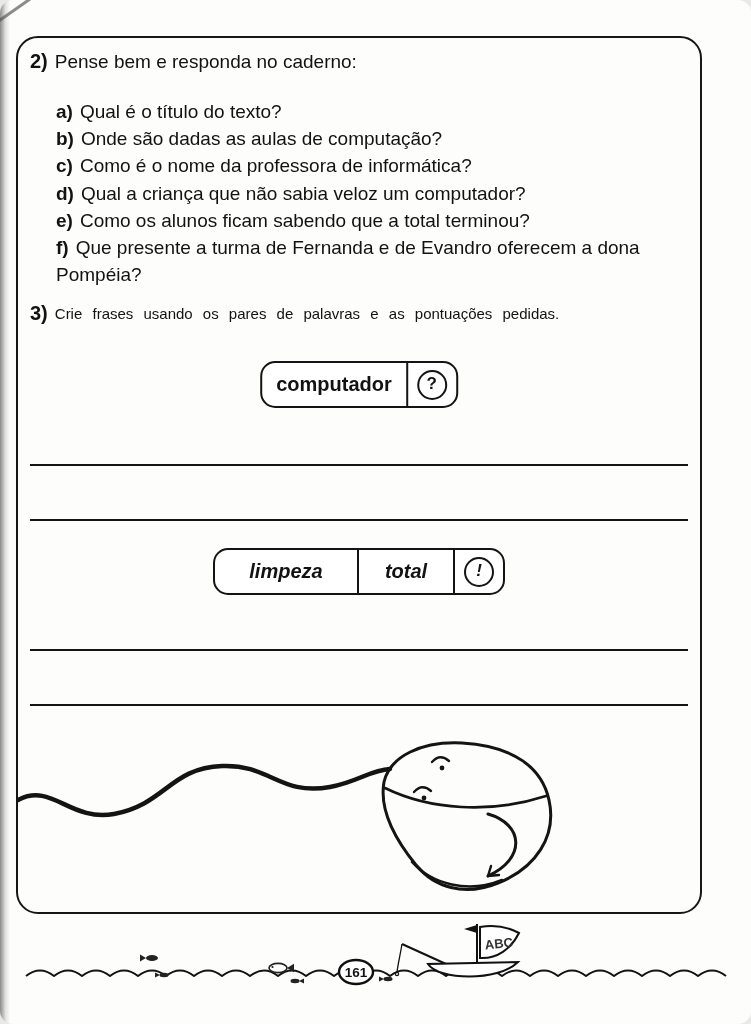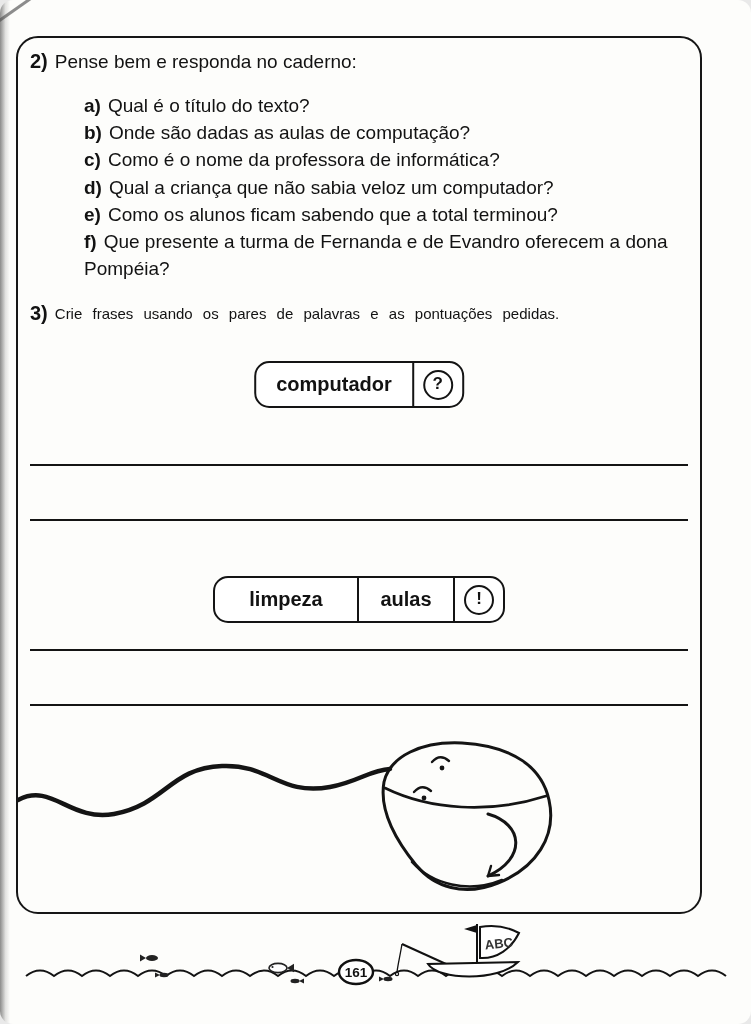--- a/index.html
+++ b/index.html
@@ -17,32 +17,32 @@
   .corner-mark {
     position:absolute; left:-8px; top:8px; width:46px; height:2.5px;
     background:rgba(80,80,80,.65); transform:rotate(-35deg);
   }
   .frame {
     position:absolute; left:16px; top:36px; width:686px; height:878px;
     border:2.6px solid #161616; border-radius:22px; background:transparent;
   }
   .prompt-row { position:absolute; left:12px; top:10px; font-size:19px; line-height:27px; width:660px; }
   .num { font-weight:700; font-size:20px; margin-right:7px; }
-  .items { position:absolute; left:38px; top:54px; width:604px; font-size:19px; line-height:27.2px;margin-left:28px; }
+  .items { position:absolute; left:38px; top:60px; width:604px; font-size:19px; line-height:27.2px; }
   .item-label { font-weight:700; margin-right:7px; }
   .ex3 { position:absolute; left:12px; top:262px; width:660px; display:flex; align-items:flex-start; }
   .ex3 .num { flex:0 0 auto; line-height:27px; }
   .ex3-text { width:602px; font-size:15px; line-height:27px; text-align:justify; word-spacing:6px; }
   .pair-card {
     position:absolute; left:50%; transform:translateX(-50%);
     height:47px; border:2.6px solid #141414; border-radius:15px;
     display:flex; align-items:stretch; background:#fff;
   }
-  .card-1 { top:323px; } .card-2 { top:538px; }
-  .pair-cell { display:flex; align-items:center; justify-content:center; font-size:20px; font-weight:700; padding:0 20px; }
+  .card-1 { top:323px; } .card-2 { top:510px;font-style:italic; }
+  .pair-cell { display:flex; align-items:center; justify-content:center; font-size:20px; font-weight:700; padding:0 14px; }
   .cell-a { min-width:142px; }
   .cell-b { min-width:96px; border-left:2.6px solid #141414; }
   .punct-wrap { display:flex; align-items:center; border-left:2.6px solid #141414; padding:0 9px; }
   .punct-circle {
     width:30px; height:30px; border:2.4px solid #141414; border-radius:50%;
     display:flex; align-items:center; justify-content:center;
     font-size:17px; font-weight:700; padding-bottom:1px;
   }
   .write-line { position:absolute; left:12px; width:658px; border-top:2.3px solid #141414; }
   .line-1 { top:426px; } .line-2 { top:481px; } .line-3 { top:611px; } .line-4 { top:666px; }
@@ -95,21 +95,21 @@
             <span>?</span>
           </span>
       </span>
     </div>
 
     <div class="write-line line-1"></div>
     <div class="write-line line-2"></div>
 
     <div class="pair-card card-2">
       <span class="pair-cell cell-a">limpeza</span>
-      <span class="pair-cell cell-b">aulas</span>
+      <span class="pair-cell cell-b">total</span>
       <span class="punct-wrap">
         <span class="punct-circle">
             <span>!</span>
           </span>
       </span>
     </div>
 
     <div class="write-line line-3"></div>
     <div class="write-line line-4"></div>
 

